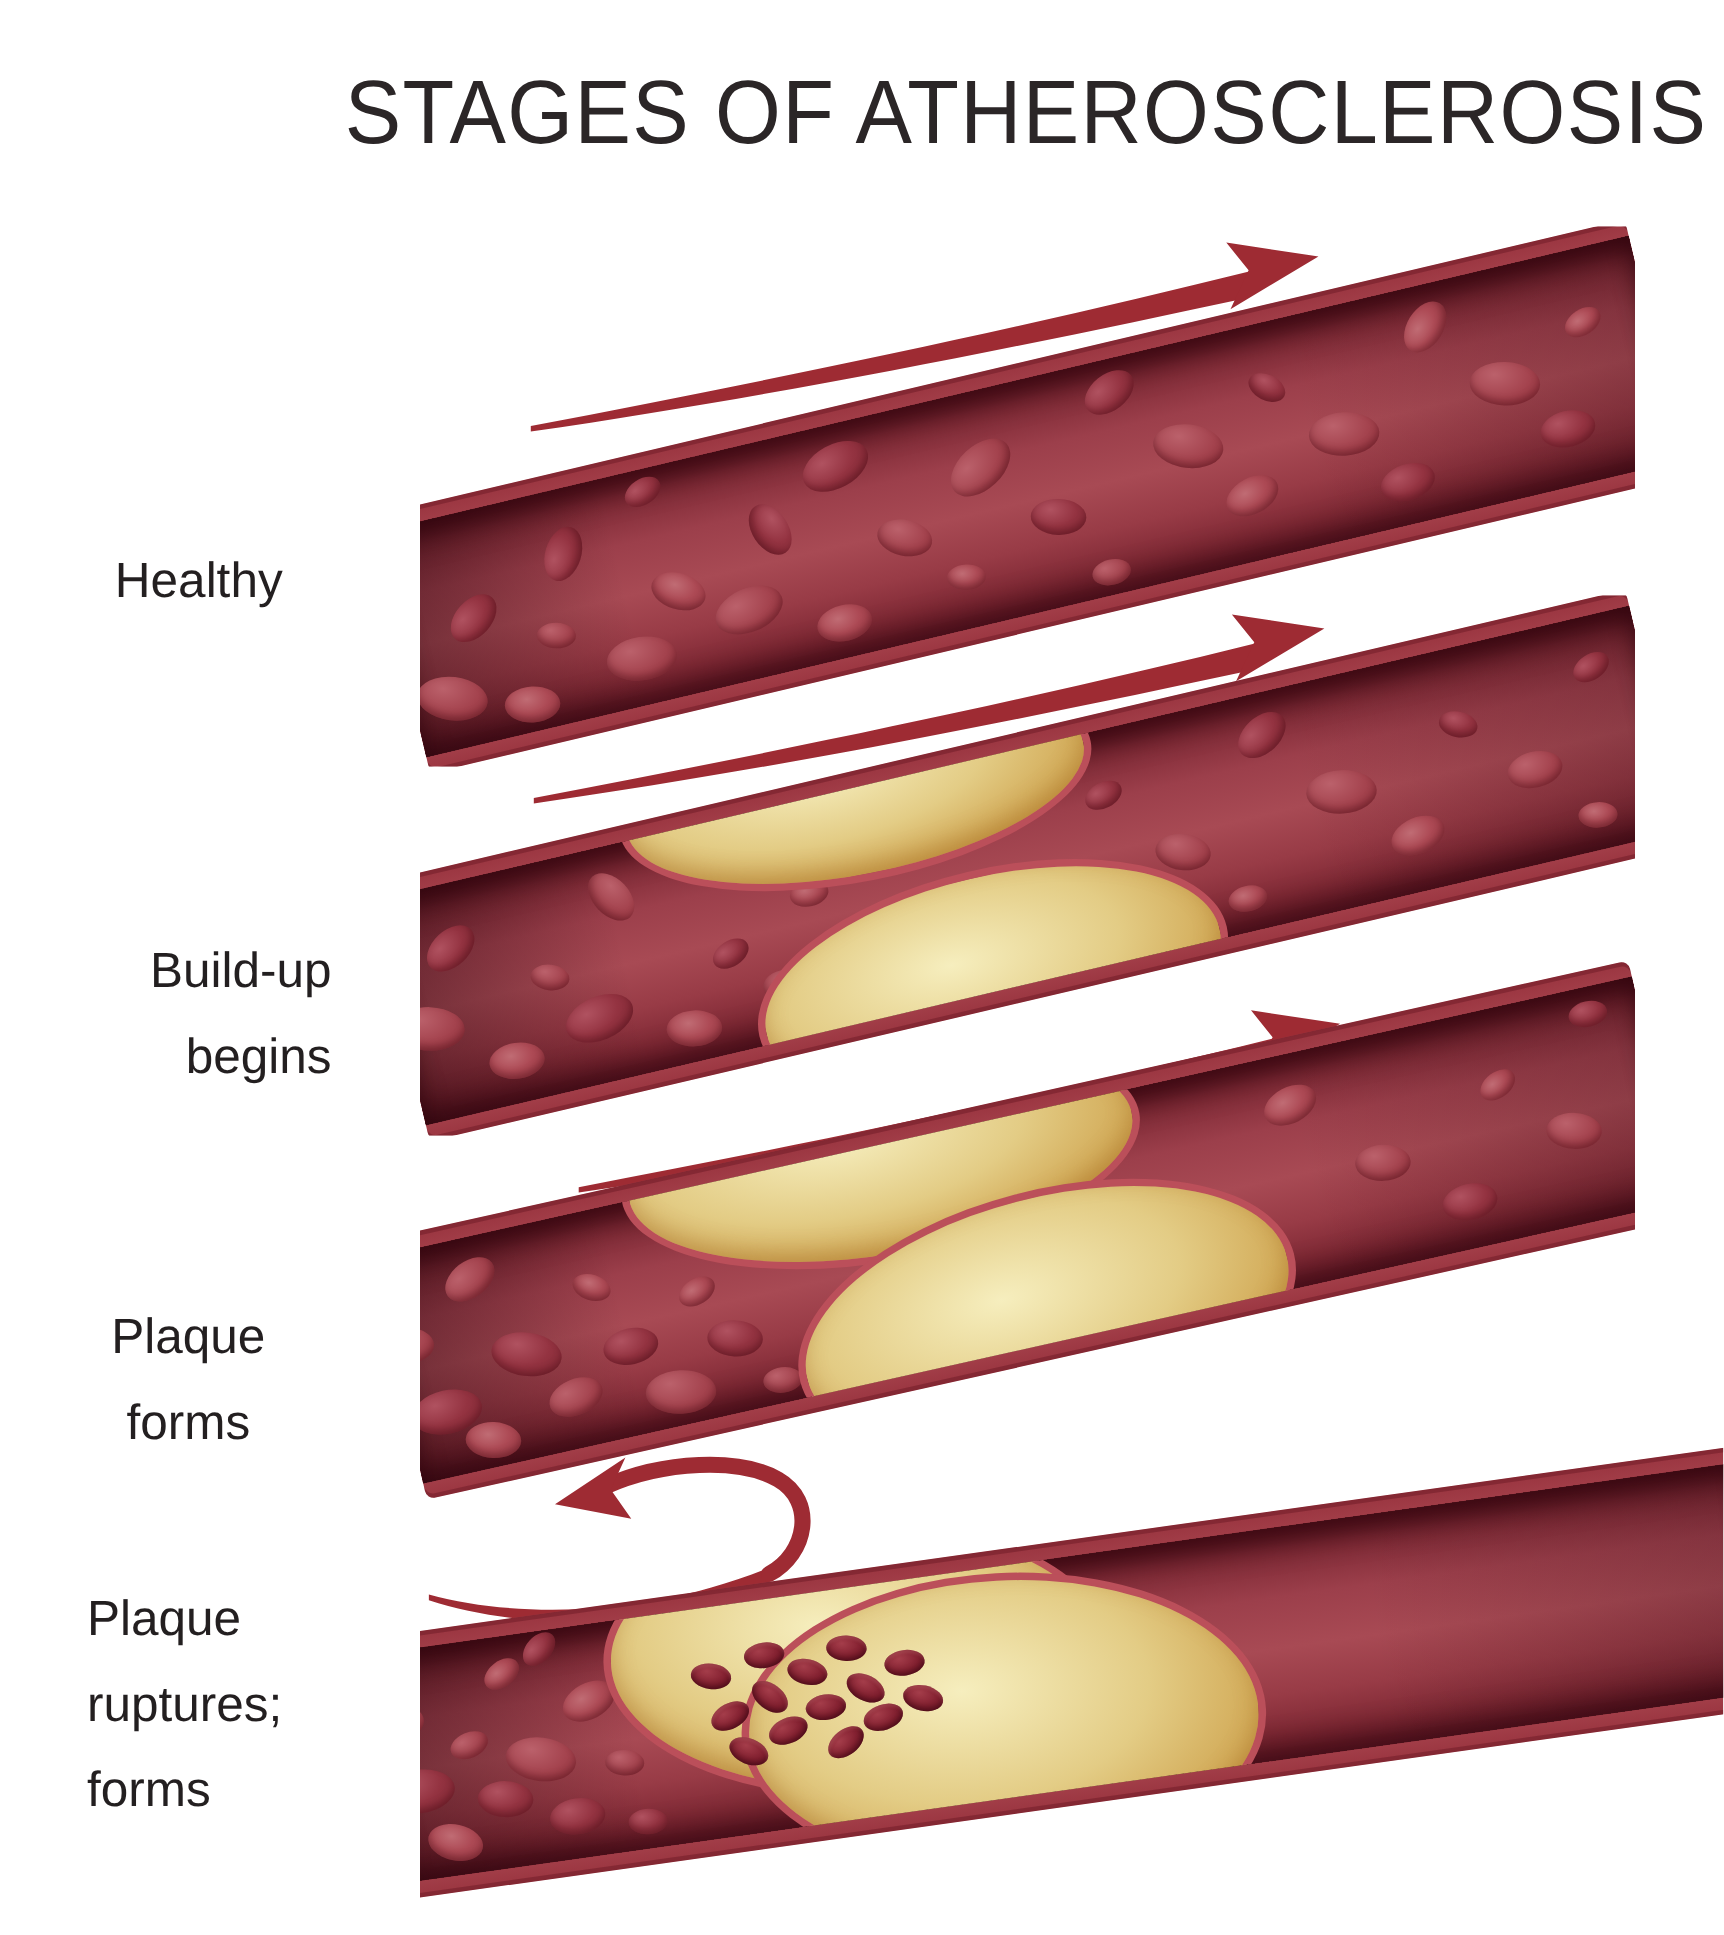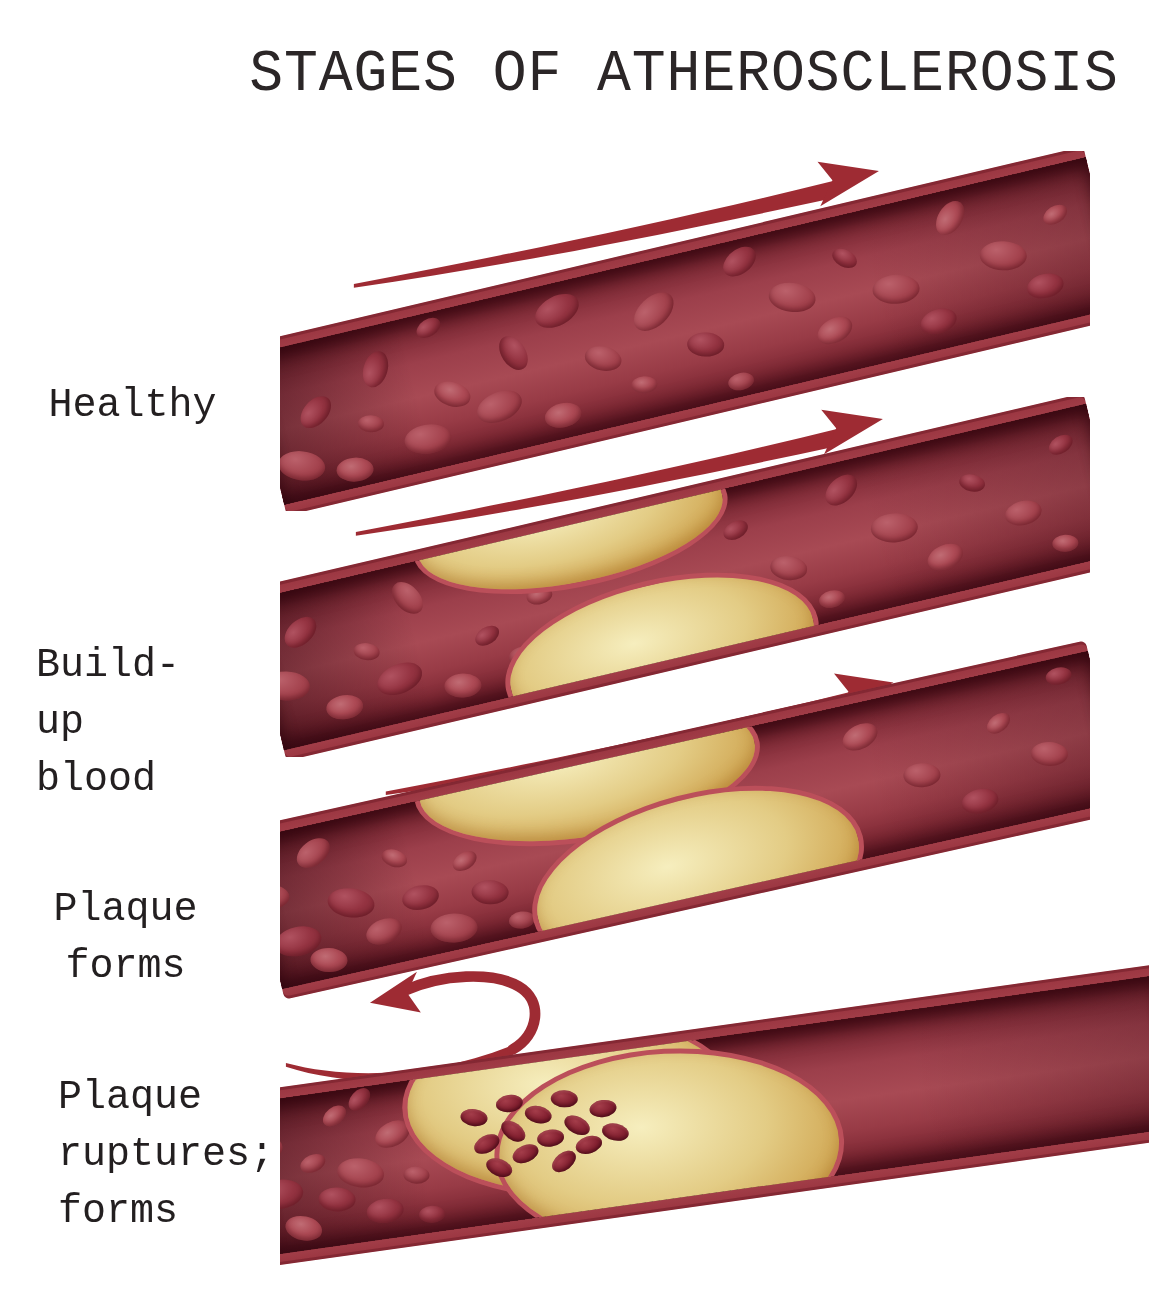--- a/index.html
+++ b/index.html
@@ -1,27 +1,27 @@
 <!DOCTYPE html>
 <html style="--background: #ffffff; --title_text: #2b2627; --label_text: #231f20; --arrow: #9e2b33; --wall: #b5525c; --wall_edge: #96333d; --lumen_mid: #a84a54; --lumen_dark: #601a26; --cell_light: #b25560; --cell_mid: #a03f4a; --cell_dark: #7d242f; --plaque_light: #f6eebe; --plaque_mid: #e3cc85; --plaque_deep: #cda04a; --plaque_rim: #bb4f5a; --clot: #832030;"><head>
 <meta charset="utf-8">
 <style>
   html,body{margin:0;padding:0;background:#ffffff;}
   #canvas{position:relative;width:1149px;height:1290px;background:var(--background,#fff);
-          overflow:hidden;font-family:Liberation Mono, monospace;}
+          overflow:hidden;font-family:Liberation Sans, sans-serif;}
 
   
   .title{position:absolute;top:40px;left:684px;transform:translateX(-50%) scaleX(.94);
          white-space:nowrap;font-size:60px;font-weight:500;letter-spacing:1px;
          color:var(--title_text,#2b2627);}
 
   
-  .label{position:absolute;color:var(--label_text,#231f20);font-size:40px;line-height:57px;font-weight:400;margin-top:19px;}
+  .label{position:absolute;color:var(--label_text,#231f20);font-size:33px;line-height:57px;font-weight:400;}
   .s1 .label{left:40px;top:358px;width:185px;text-align:center;}
-  .s2 .label{left:36px;top:618px;width:185px;text-align:left;}
+  .s2 .label{left:36px;top:618px;width:185px;text-align:right;}
   .s3 .label{left:38px;top:862px;width:175px;text-align:center;}
   .s4 .label{left:58px;top:1050px;width:215px;text-align:left;}
 
   
   .wrap{position:absolute;overflow:hidden;}
   .tube{position:absolute;border-radius:6px;
         background:linear-gradient(180deg,#9a3540 0%, var(--wall,#b5525c) 25%, #b8565f 75%, #9a3540 100%);
         box-shadow:inset 0 3px 0 rgba(90,15,25,.35), inset 0 -3px 0 rgba(90,15,25,.35);}
   .lumen{position:absolute;left:0;right:0;top:11px;bottom:11px;overflow:hidden;
         background:
@@ -107,21 +107,21 @@
             <div class="cell sz2 sh1" style="left: 92%; top: 75%; transform: translate(-50%, -50%) rotate(0deg);"></div>
             <div class="cell sz1 sh2" style="left: 95%; top: 32%; transform: translate(-50%, -50%) rotate(-20deg);"></div>
           </div>
       </div>
     </div>
   </section>
 
   <section class="stage s2">
     <div class="label">
         <div>Build-up</div>
-        <div>blood</div>
+        <div>begins</div>
       </div>
     <svg class="arrow" viewBox="0 0 580 150" preserveAspectRatio="none">
       <path fill="currentColor" d="M 2,136 C 190,100 360,64 520,24 L 514,44 C 356,78 192,112 2,140 Z"></path>
       <path fill="currentColor" d="M 566,14 L 500,4 L 516,24 L 503,52 Z"></path>
     </svg>
     <div class="wrap">
       <div class="tube">
         <div class="lumen">
             <div class="cell sz3 sh0" style="left: 2%; top: 60%; transform: translate(-50%, -50%) rotate(15deg);"></div>
             <div class="cell sz2 sh1" style="left: 5%; top: 28%; transform: translate(-50%, -50%) rotate(-30deg);"></div>

